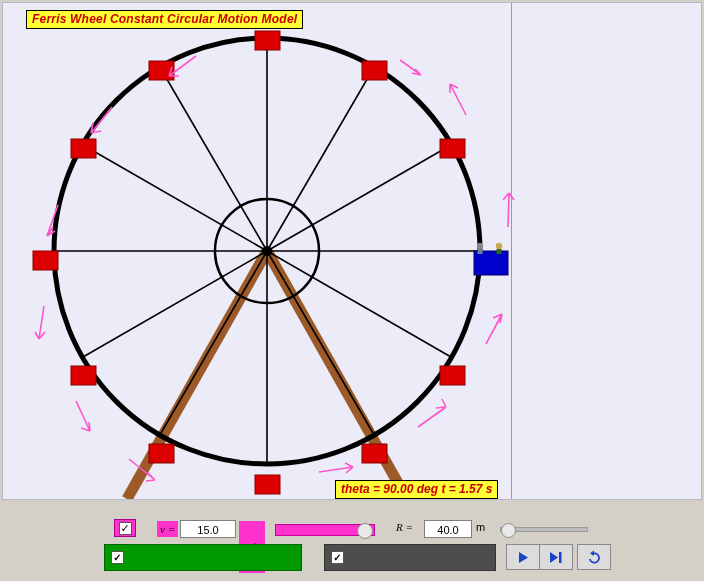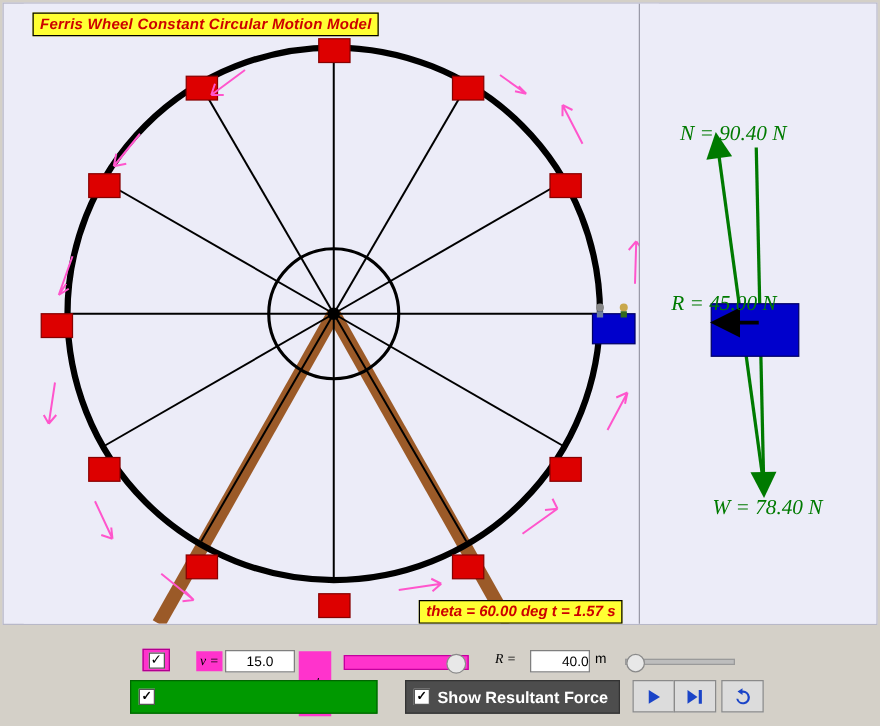--- a/index.html
+++ b/index.html
@@ -125,21 +125,21 @@
     position:absolute;left:396px;top:11px;
     font-size:11px;color:#000;
     font-family:"Liberation Serif", serif;
     font-style:italic;
   }
   .field-r{
     position:absolute;left:424px;top:10px;
     width:48px;height:18px;
     background:#ffffff;border:1px solid #7f7f7f;
     font-size:11px;color:#000;
-    text-align:right;line-height:18px;
+    text-align:center;line-height:18px;
     box-sizing:border-box;
   }
   .unit-r{
     position:absolute;left:476px;top:11px;
     font-size:11px;color:#000;
   }
   .slider-r{
     position:absolute;left:500px;top:17px;width:88px;height:5px;
     background:#bdbdbd;border:1px solid #9a9a9a;
     box-sizing:border-box;
@@ -253,49 +253,25 @@
           <path d="M300,469 L334,464 M334,464 L326,460 M334,464 L327,470"></path>
           <path d="M399,424 L427,404 M427,404 L417,405 M427,404 L423,396"></path>
           <path d="M467,341 L483,311 M483,311 L474,315 M483,311 L481,320"></path>
           <path d="M489,224 L490,190 M490,190 L484,197 M490,190 L495,197"></path>
           <path d="M447,112 L431,81 M431,81 L431,90 M431,81 L439,85"></path>
           <path d="M381,57 L402,72 M402,72 L396,66 M402,72 L393,70"></path>
         </g>
       </svg>
 
       <div class="title-box">Ferris Wheel Constant Circular Motion Model</div>
-      <div class="theta-box">theta = 60.00 deg t = 1.57 s</div>
+      <div class="theta-box">theta = 90.00 deg t = 1.57 s</div>
     </div>
 
     <div class="divider"></div>
 
-    <div class="right-panel">
-      <svg width="189" height="496" viewBox="0 0 189 496">
-        <defs>
-          <marker id="grnArrow" markerWidth="10" markerHeight="10" refX="5" refY="5" orient="auto">
-            <path d="M1,1 L9,5 L1,9 z" fill="#007a00"></path>
-          </marker>
-          <marker id="blkArrow" markerWidth="10" markerHeight="10" refX="5" refY="5" orient="auto">
-            <path d="M1,1 L9,5 L1,9 z" fill="#000000"></path>
-          </marker>
-        </defs>
-
-        <line x1="93" y1="115" x2="99" y2="385" stroke="#007a00" stroke-width="2.6" marker-end="url(#grnArrow)"></line>
-
-        <line x1="99" y1="385" x2="62" y2="113" stroke="#007a00" stroke-width="2.6" marker-end="url(#grnArrow)"></line>
-
-        <rect x="57" y="240" width="70" height="42" fill="#0000cc" stroke="#000066"></rect>
-
-        <line x1="95" y1="255" x2="68" y2="255" stroke="#000000" stroke-width="3" marker-end="url(#blkArrow)"></line>
-
-        <text class="lbl" x="32" y="109">N = 90.40 N</text>
-        <text class="lbl" x="25" y="245">R = 45.00 N</text>
-        <text class="lbl" x="58" y="408">W = 78.40 N</text>
-      </svg>
-    </div>
 
   </div>
 
   <div class="controls">
 
     <div class="row1">
 
       <div class="chk-pink">
         <span class="mark">✓</span>
       </div>
@@ -316,21 +292,20 @@
     </div>
 
     <div class="row2">
 
       <div class="btn-green">
         <span class="cbx">✓</span>
       </div>
 
       <div class="btn-gray">
         <span class="cbx">✓</span>
-        <span>Show Resultant Force</span>
       </div>
 
       <div class="sbtn sbtn1">
         <svg width="12" height="13" viewBox="0 0 12 13">
           <path d="M2,1 L11,6.5 L2,12 Z" fill="#1a44c8"></path>
         </svg>
       </div>
       <div class="sbtn sbtn2">
         <svg width="16" height="13" viewBox="0 0 16 13">
           <path d="M2,1 L10,6.5 L2,12 Z" fill="#1a44c8"></path>

